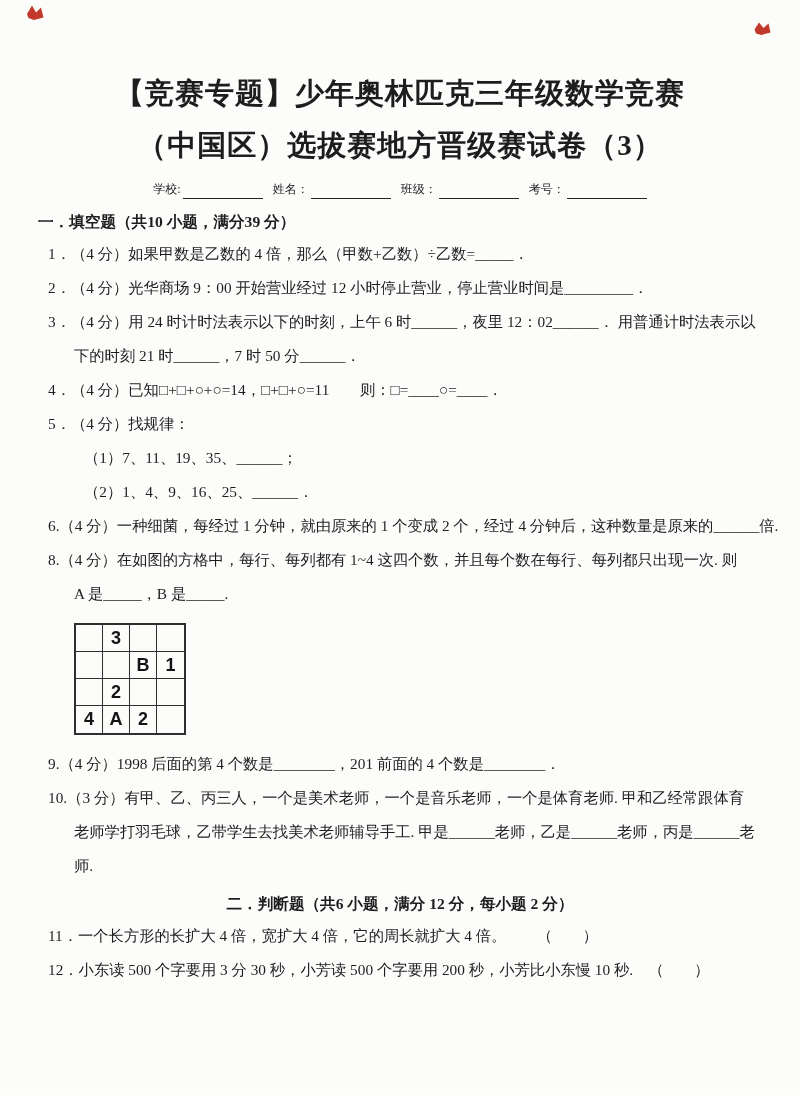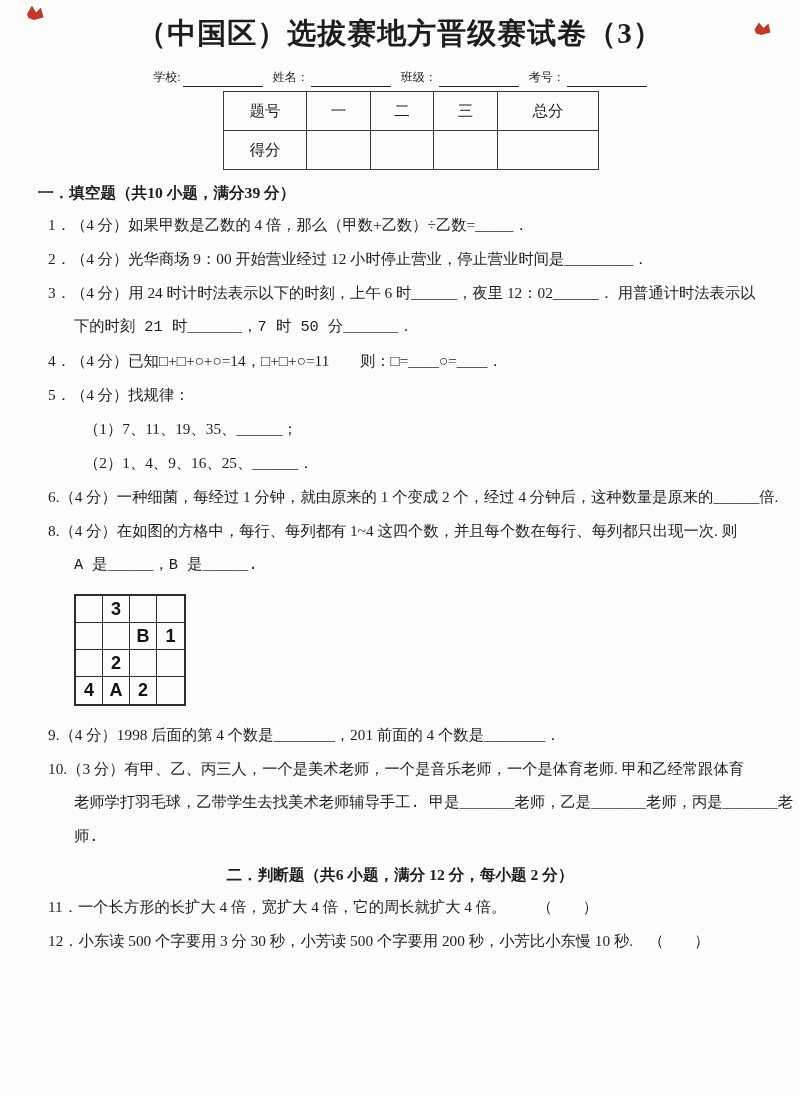--- a/index.html
+++ b/index.html
@@ -27,21 +27,21 @@
   .score-table { border-collapse:collapse; margin:4px 0 0 223px; table-layout:fixed; }
   .score-table td { border:1.6px solid #3a3a3a; text-align:center;
                     font-size:15.5px; height:38px; padding:0; }
   .col0{width:82px;} .col1{width:63px;} .col2{width:62px;} .col3{width:63px;} .col4{width:100px;}
 
   .body { padding:0 38px; margin-top:8px; font-size:15.3px; }
   .sec-heading { font-weight:bold; font-size:15.6px; line-height:30px; margin-top:8px; }
   .sec-heading.second { margin-top:6px;text-align:center; }
   .q-line { line-height:34px; white-space:nowrap; }
   .q-first { padding-left:10px; }
-  .q-wrap  { padding-left:36px;font-family:Liberation Mono, monospace; }
+  .q-wrap  { padding-left:36px; }
   .q-sub   { padding-left:46px; }
 
   .grid-box { margin:12px 0 12px 36px; display:grid;
               grid-template-columns:repeat(4,27px); grid-auto-rows:27px;
               border:2px solid #2e2e2e; width:-moz-fit-content; width:fit-content; }
   .grid-cell { border-right:1.6px solid #2e2e2e; border-bottom:1.6px solid #2e2e2e;
                display:flex; align-items:center; justify-content:center;
                font-family:"Liberation Sans","DejaVu Sans",sans-serif;
                font-weight:bold; font-size:18px; color:#141414; }
   .grid-cell:nth-child(4n) { border-right:none; }
@@ -52,20 +52,21 @@
 
 <div class="doc">
 
   <svg class="red-mark left" width="20" height="17" viewBox="0 0 20 17">
     <path d="M2 10 L7 1.5 L11 8.5 L16 3.5 L18.5 13.5 L9 16 L3.5 14 Z" fill="#c2392b"></path>
   </svg>
   <svg class="red-mark right" width="19" height="15" viewBox="0 0 19 15">
     <path d="M1.5 8.5 L6 1.5 L10.5 7 L15.5 2.5 L17.5 11.5 L8.5 14 L3 12.5 Z" fill="#c2392b"></path>
   </svg>
 
+  <div class="title l1">【竞赛专题】少年奥林匹克三年级数学竞赛</div>
   <div class="title l2">（中国区）选拔赛地方晋级赛试卷（3）</div>
 
   <div class="info-row">
     <span class="info-field">
       <span class="info-label">学校:</span>
       <span class="info-blank"></span>
     </span>
     <span class="info-field">
       <span class="info-label">姓名：</span>
       <span class="info-blank"></span>
@@ -73,38 +74,20 @@
     <span class="info-field">
       <span class="info-label">班级：</span>
       <span class="info-blank"></span>
     </span>
     <span class="info-field">
       <span class="info-label">考号：</span>
       <span class="info-blank"></span>
     </span>
   </div>
 
-  <table class="score-table">
-    <tbody>
-        <tr>
-      <td class="col0">题号</td>
-      <td class="col1">一</td>
-      <td class="col2">二</td>
-      <td class="col3">三</td>
-      <td class="col4">总分</td>
-    </tr>
-    <tr>
-      <td class="col0">得分</td>
-      <td class="col1"></td>
-      <td class="col2"></td>
-      <td class="col3"></td>
-      <td class="col4"></td>
-    </tr>
-  </tbody>
-    </table>
 
   <div class="body">
 
     <div class="sec-heading">一．填空题（共10 小题，满分39 分）</div>
 
     <div class="q-line q-first">1．（4 分）如果甲数是乙数的 4 倍，那么（甲数+乙数）÷乙数=_____．</div>
     <div class="q-line q-first">2．（4 分）光华商场 9：00 开始营业经过 12 小时停止营业，停止营业时间是_________．</div>
     <div class="q-line q-first">3．（4 分）用 24 时计时法表示以下的时刻，上午 6 时______，夜里 12：02______． 用普通计时法表示以</div>
     <div class="q-line q-wrap">下的时刻 21 时______，7 时 50 分______．</div>
     <div class="q-line q-first">4．（4 分）已知□+□+○+○=14，□+□+○=11　　则：□=____○=____．</div>

